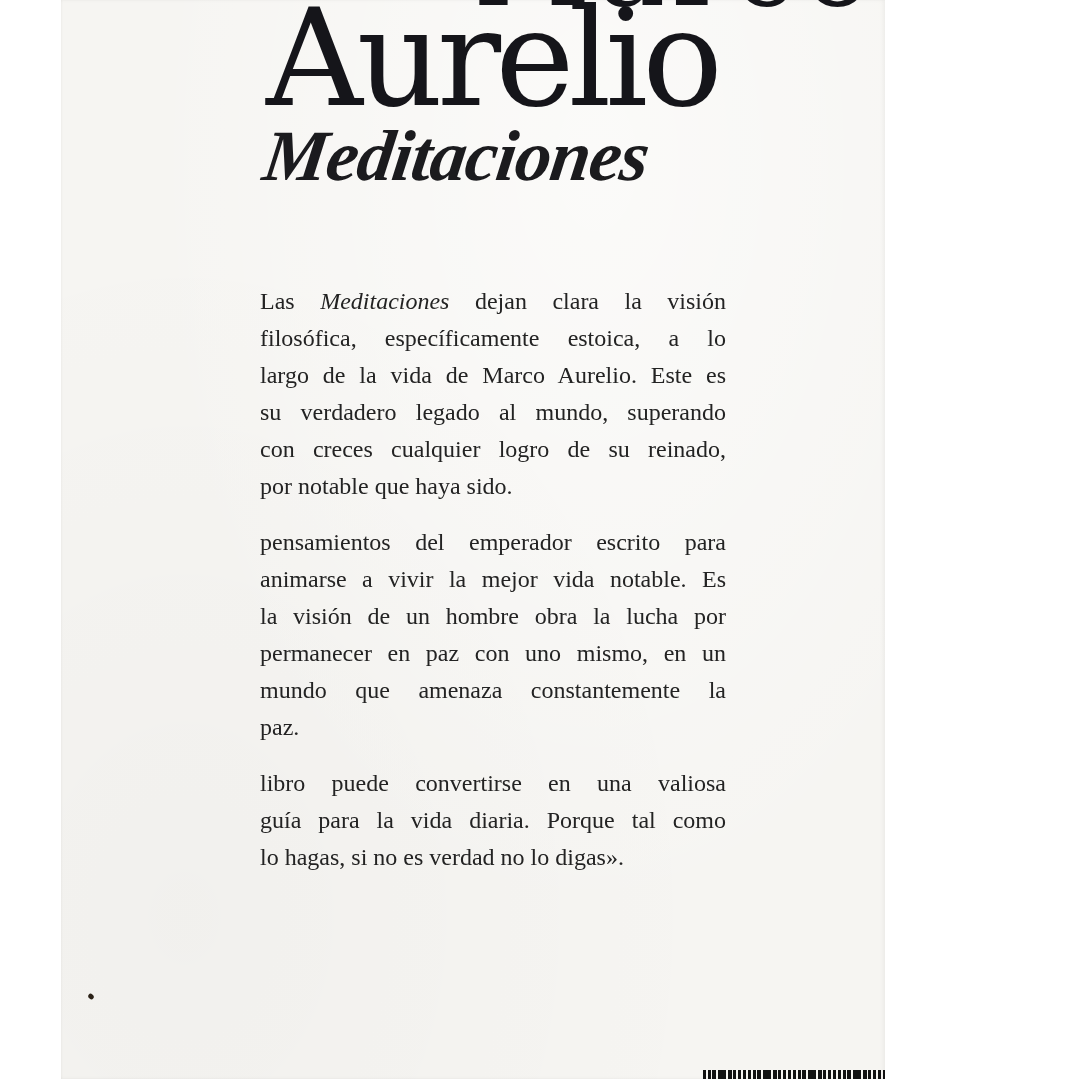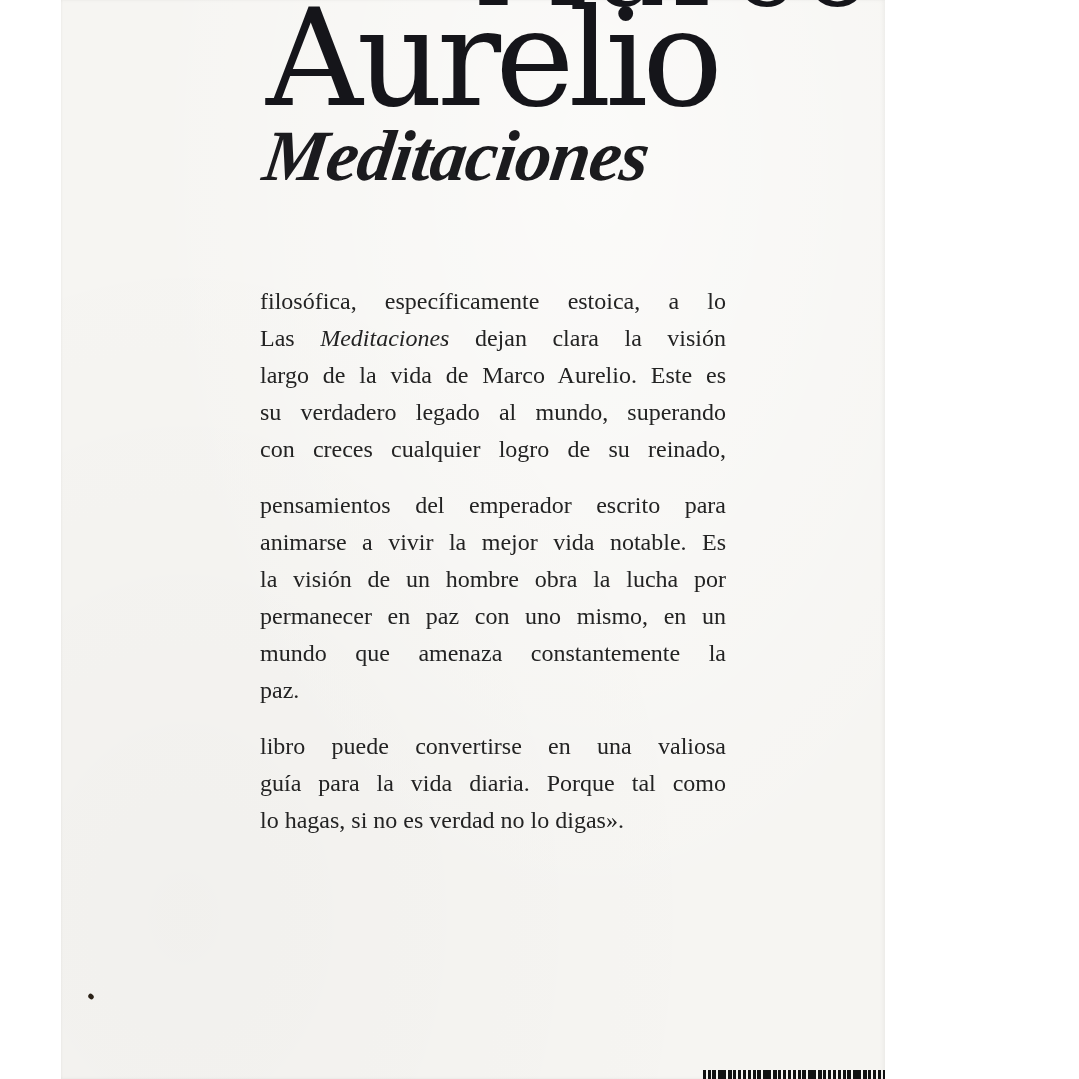--- a/index.html
+++ b/index.html
@@ -75,25 +75,26 @@
   <div class="page">
 
     <div class="marco">Marco</div>
 
     <h1 class="aurelio">Aurelio</h1>
 
     <div class="meditaciones">Meditaciones</div>
 
     <div class="blurb" id="blurb">
         <div class="para">
+          <div class="line">Las <em>Meditaciones</em> dejan clara la visión</div>
           <div class="line">filosófica, específicamente estoica, a lo</div>
-          <div class="line">Las <em>Meditaciones</em> dejan clara la visión</div>
           <div class="line">largo de la vida de Marco Aurelio. Este es</div>
           <div class="line">su verdadero legado al mundo, superando</div>
           <div class="line">con creces cualquier logro de su reinado,</div>
+          <div class="line last">por notable que haya sido.</div>
         </div>
         <div class="para">
           <div class="line">pensamientos del emperador escrito para</div>
           <div class="line">animarse a vivir la mejor vida notable. Es</div>
           <div class="line">la visión de un hombre obra la lucha por</div>
           <div class="line">permanecer en paz con uno mismo, en un</div>
           <div class="line">mundo que amenaza constantemente la</div>
           <div class="line last">paz.</div>
         </div>
         <div class="para">

